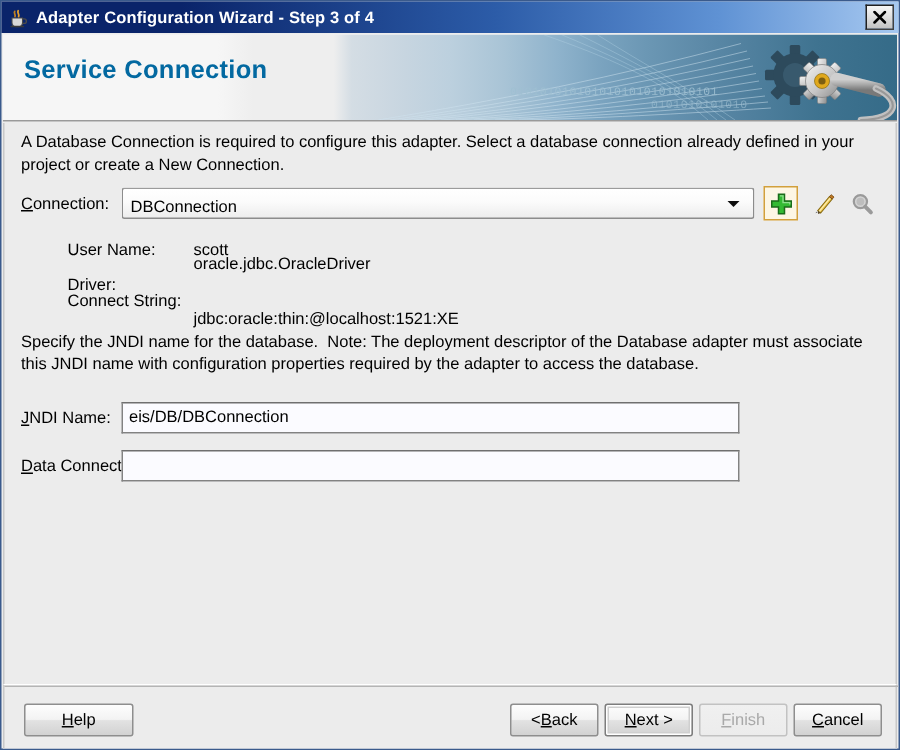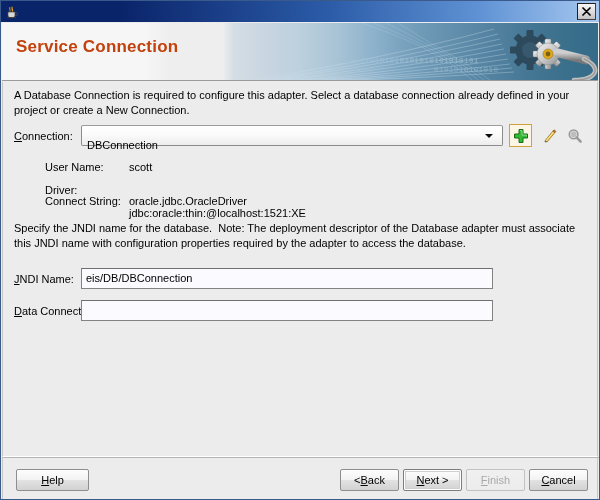--- a/index.html
+++ b/index.html
@@ -103,21 +103,21 @@
   #banner-art {
     position: absolute;
     left: 0; top: 0;
     width: 596px; height: 57px;
   }
   #banner-title {
     position: absolute;
     left: 14px; top: 14px;
     font-size: 17px;
     font-weight: bold;
-    color: #c2410c;
+    color: #0369a1;
     letter-spacing: 0.2px;
   }
 
   
   #content {
     position: absolute;
     left: 1px; top: 81px;
     width: 596px;
     height: 374px;
     background: #ececec;
@@ -152,21 +152,21 @@
     width: 422px; height: 21px;
     box-sizing: border-box;
     background: linear-gradient(to bottom, #ffffff 0%, #fbfbfb 45%, #ededed 100%);
     border: 1px solid #8c8c8c;
     border-top-color: #9b9b9b;
     border-radius: 2px;
     cursor: default;
   }
   #connection-value {
     position: absolute;
-    left: 5px; top: 13px;
+    left: 5px; top: 6px;
     font-size: 11px;
     color: #000;
   }
   #combo-arrow {
     position: absolute;
     right: 9px; top: 8px;
     width: 0; height: 0;
     border-left: 4px solid transparent;
     border-right: 4px solid transparent;
     border-top: 4px solid #0d0d0d;
@@ -200,21 +200,21 @@
   .detail-value {
     position: absolute;
     left: 126px;
     font-size: 11px;
     color: #000;
     white-space: nowrap;
   }
   #user-name-label   { left: 42px;  top: 79px; text-align: center; }
   #user-name-value   { top: 79px; }
   #driver-label      { left: 42px;  top: 102px; text-align: right; }
-  #driver-value      { top: 113px; }
+  #driver-value      { top: 88px; }
   #connect-str-label { left: 42px;  top: 113px; }
   #connect-str-value { top: 125px; }
 
   
   #jndi-label { left: 11px; top: 191px; }
   #jndi-input {
     position: absolute;
     left: 78px; top: 186px;
     width: 412px; height: 21px;
     box-sizing: border-box;
@@ -321,20 +321,21 @@
   <div id="titlebar">
     <span id="title-icon">
       <svg width="16" height="16" viewBox="0 0 16 16">
         <path d="M4 8 h7 v3.2 a2.6 2.6 0 0 1 -2.6 2.6 h-1.8 A2.6 2.6 0 0 1 4 11.2 Z" fill="#d8d8d8" stroke="#4a4a4a" stroke-width="0.7"></path>
         <path d="M11 8.6 h1.1 a1.5 1.5 0 0 1 0 3 h-1.1" fill="none" stroke="#4a4a4a" stroke-width="0.9"></path>
         <path d="M6 7 c0.6-1.4 -1-2 -0.2-3.4" fill="none" stroke="#c08020" stroke-width="1.2" stroke-linecap="round"></path>
         <path d="M8.4 7 c0.8-1.6 -1.2-2.2 -0.3-3.8" fill="none" stroke="#e8a12a" stroke-width="1.2" stroke-linecap="round"></path>
         <path d="M3.4 13.6 h8.2" stroke="#3a3a3a" stroke-width="1" stroke-linecap="round"></path>
       </svg>
     </span>
+    <span id="title-text">Adapter Configuration Wizard - Step 3 of 4</span>
     <span id="title-spacer"></span>
     <div id="close-btn">
       <svg width="9" height="9" viewBox="0 0 9 9">
         <path d="M1 1 L8 8 M8 1 L1 8" stroke="#000" stroke-width="1.7" stroke-linecap="round"></path>
       </svg>
     </div>
   </div>
 
   <div id="banner">
     <div id="banner-gradient"></div>

